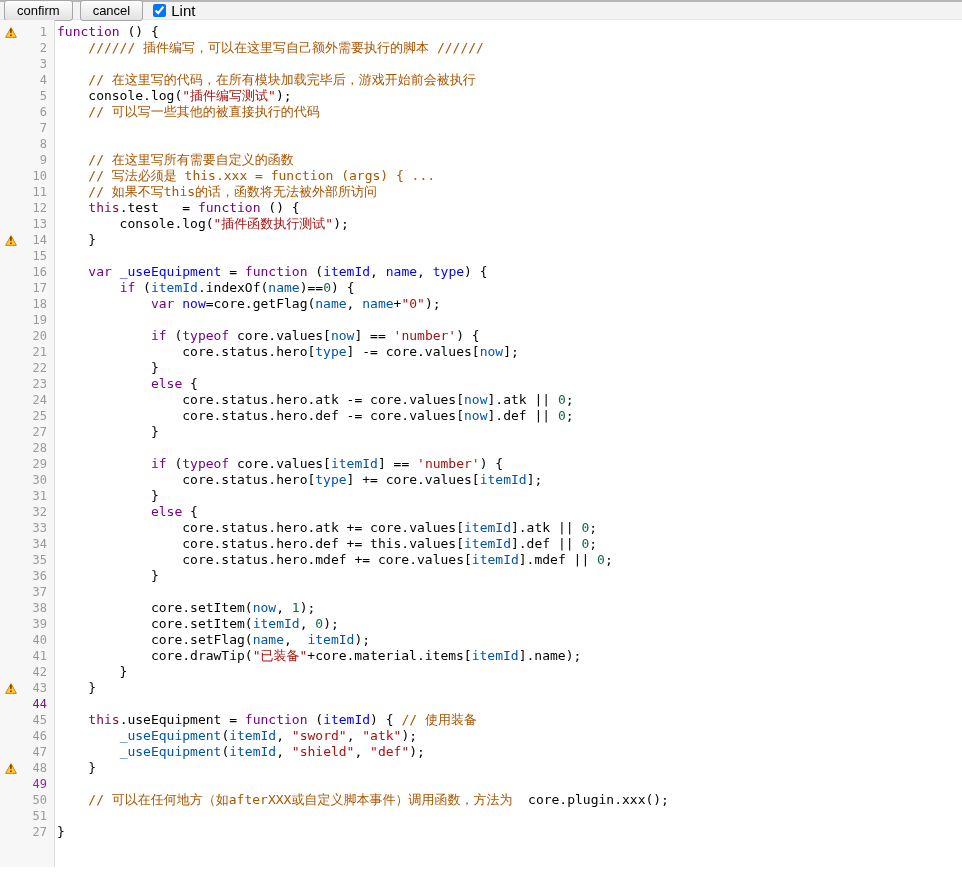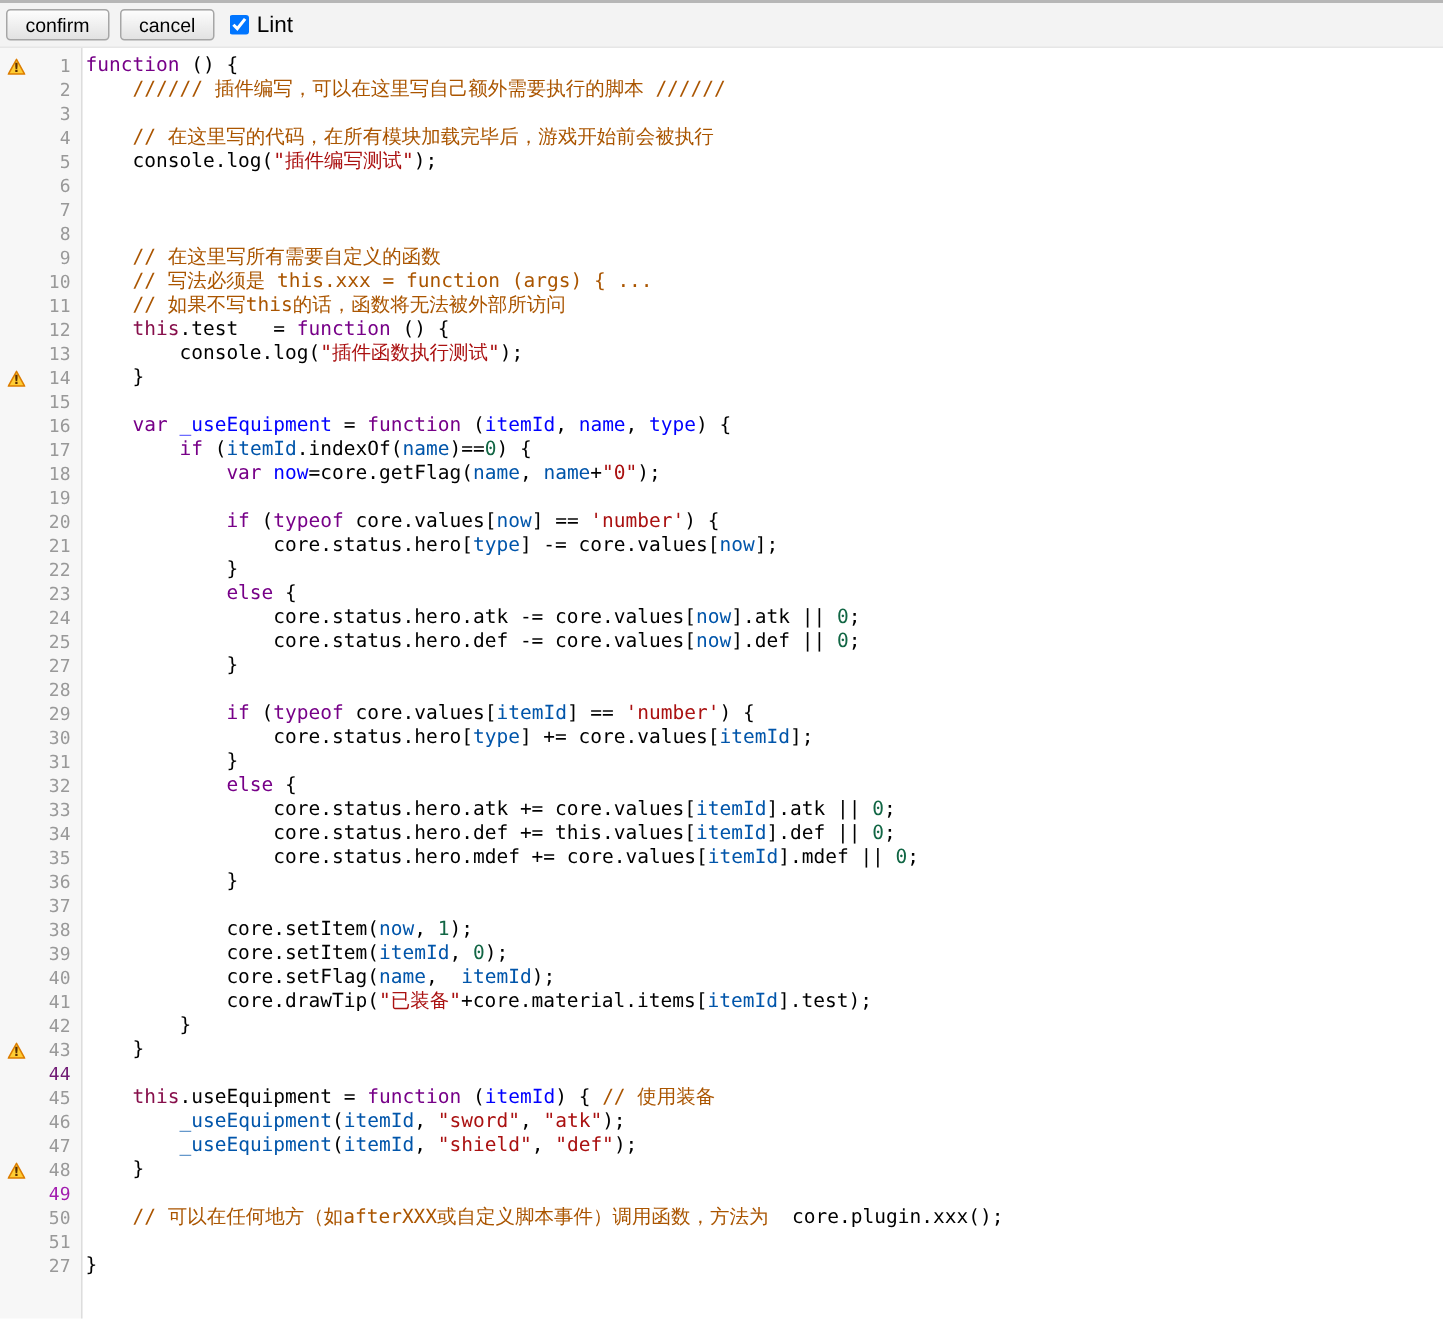--- a/index.html
+++ b/index.html
@@ -1,19 +1,19 @@
 <!DOCTYPE html>
 <html><head>
 <meta charset="utf-8">
 <style>
   html,body{margin:0;padding:0}
   body{width:962px;height:880px;overflow:hidden;background:#fff;font-family:"Liberation Sans",sans-serif}
 
   
-  .toolbar{height:32px;background:#f3f3f3;border-top:2px solid #b6b6b6;border-bottom:1px solid #e6e6e6;
+  .toolbar{height:20px;background:#f3f3f3;border-top:2px solid #b6b6b6;border-bottom:1px solid #e6e6e6;
            display:flex;align-items:center;padding-left:4px;box-sizing:border-box}
   .btn{font:13px "Liberation Sans",sans-serif;color:#000;background:linear-gradient(#fdfdfd,#e2e2e2);
        border:1px solid #a6a6a6;border-radius:3px;padding:2px 12px;margin-right:7px;cursor:pointer}
   .lint{display:flex;align-items:center;font-size:15px;color:#000;margin-left:3px;cursor:pointer}
   .lint input{width:13px;height:13px;margin:0 5px 0 0}
 
   
   .editor{position:relative;height:847px;font-family:"DejaVu Sans Mono","Liberation Mono",monospace;font-size:13px}
   .gutter-bg{position:absolute;left:0;top:0;bottom:0;width:54px;background:#f7f7f7;border-right:1px solid #ddd}
   .lines{position:relative;padding-top:4px}
@@ -76,20 +76,21 @@
           <span class="warn"></span>
           <span class="lnum" style="color: rgb(153, 153, 153);">5</span>
         </div>
         <span class="code"><span style="color: rgb(0, 0, 0);">    console.log(</span><span style="color: rgb(170, 17, 17);">"插件编写测试"</span><span style="color: rgb(0, 0, 0);">);</span></span>
       </div>
       <div class="line">
         <div class="gutter">
           <span class="warn"></span>
           <span class="lnum" style="color: rgb(153, 153, 153);">6</span>
         </div>
+        <span class="code"><span style="color: rgb(170, 85, 0);">    // 可以写一些其他的被直接执行的代码</span></span>
       </div>
       <div class="line">
         <div class="gutter">
           <span class="warn"></span>
           <span class="lnum" style="color: rgb(153, 153, 153);">7</span>
         </div>
         <span class="code"></span>
       </div>
       <div class="line">
         <div class="gutter">
@@ -318,21 +319,21 @@
           <span class="warn"></span>
           <span class="lnum" style="color: rgb(153, 153, 153);">40</span>
         </div>
         <span class="code"><span style="color: rgb(0, 0, 0);">            core.setFlag(</span><span style="color: rgb(0, 85, 170);">name</span><span style="color: rgb(0, 0, 0);">,  </span><span style="color: rgb(0, 85, 170);">itemId</span><span style="color: rgb(0, 0, 0);">);</span></span>
       </div>
       <div class="line">
         <div class="gutter">
           <span class="warn"></span>
           <span class="lnum" style="color: rgb(153, 153, 153);">41</span>
         </div>
-        <span class="code"><span style="color: rgb(0, 0, 0);">            core.drawTip(</span><span style="color: rgb(170, 17, 17);">"已装备"</span><span style="color: rgb(0, 0, 0);">+core.material.items[</span><span style="color: rgb(0, 85, 170);">itemId</span><span style="color: rgb(0, 0, 0);">].test);</span></span>
+        <span class="code"><span style="color: rgb(0, 0, 0);">            core.drawTip(</span><span style="color: rgb(170, 17, 17);">"已装备"</span><span style="color: rgb(0, 0, 0);">+core.material.items[</span><span style="color: rgb(0, 85, 170);">itemId</span><span style="color: rgb(0, 0, 0);">].name);</span></span>
       </div>
       <div class="line">
         <div class="gutter">
           <span class="warn"></span>
           <span class="lnum" style="color: rgb(153, 153, 153);">42</span>
         </div>
         <span class="code"><span style="color: rgb(0, 0, 0);">        }</span></span>
       </div>
       <div class="line">
         <div class="gutter">

